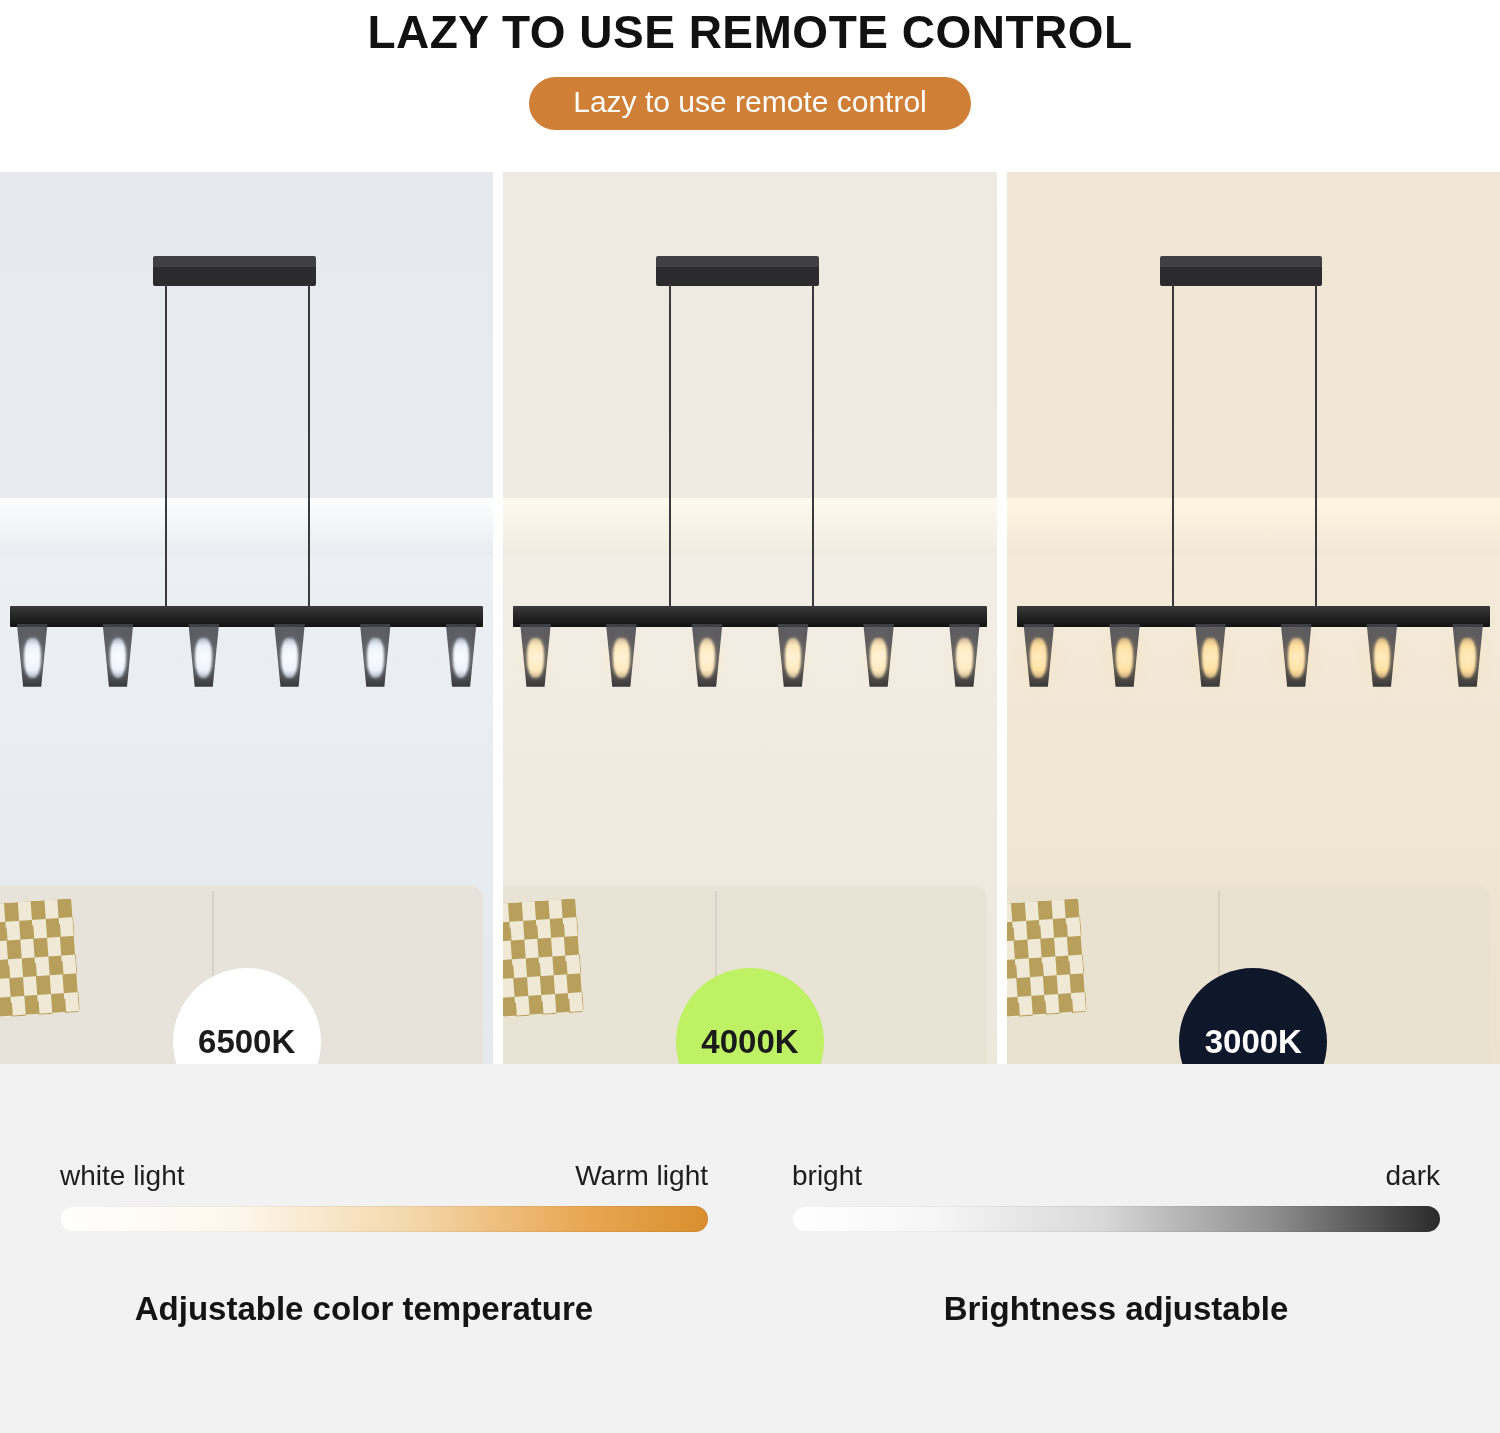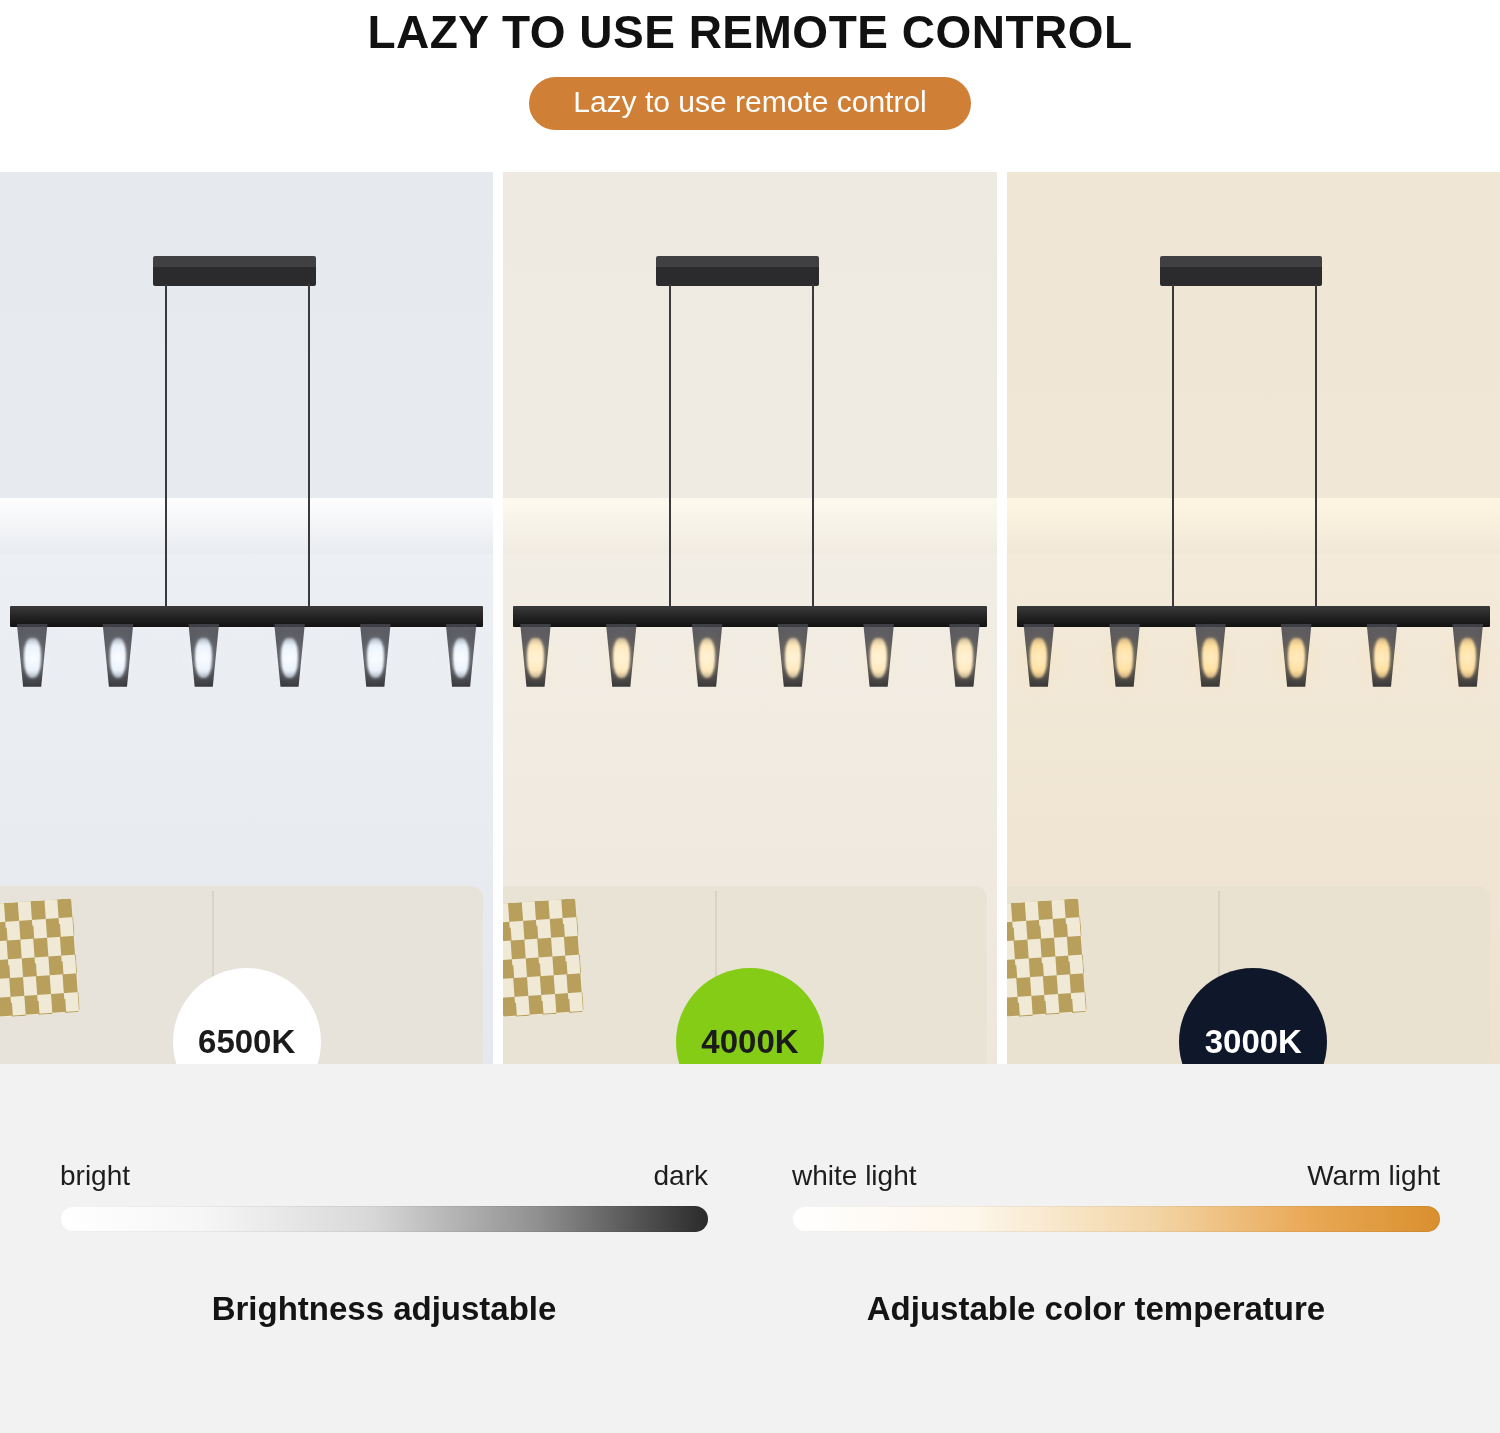--- a/index.html
+++ b/index.html
@@ -288,21 +288,21 @@
   .p1 .badge { background: #ffffff; }
 
   .p2 .wall { background: linear-gradient(to bottom, #efeae1 0%, #f2ede4 100%); }
   .p2 .cove { background: linear-gradient(to bottom, rgba(255,250,238,0.95), rgba(242,236,224,0.2)); }
   .p2 .wall-lower { background: linear-gradient(to bottom, #f3eee5 0%, #ece6db 100%); }
   .p2 .floor { background: #d8d1c4; }
   .p2 .sofa-back, .p2 .sofa-seat { background: #e9e3d6; }
   .p2 .sofa-base { background: #d8d1c3; }
   .p2 .bulb { background: radial-gradient(circle, #fff6e2 0%, #ffe9bd 60%, rgba(255,226,170,0.55) 100%); }
   .p2 .glowdot { background: radial-gradient(circle, rgba(255,235,190,0.95), rgba(255,225,170,0) 70%); }
-  .p2 .badge { background: #84cc16; }
+  .p2 .badge { background: #bef264; }
 
   .p3 .wall { background: linear-gradient(to bottom, #f0e6d6 0%, #f3e9d9 100%); }
   .p3 .cove { background: linear-gradient(to bottom, rgba(255,246,226,0.95), rgba(243,232,214,0.2)); }
   .p3 .wall-lower { background: linear-gradient(to bottom, #f4ead9 0%, #ece1cd 100%); }
   .p3 .floor { background: #d7cdb9; }
   .p3 .sofa-back, .p3 .sofa-seat { background: #eae2d0; }
   .p3 .sofa-base { background: #d9d0bb; }
   .p3 .bulb { background: radial-gradient(circle, #fff0cd 0%, #ffdf9e 60%, rgba(255,210,140,0.6) 100%); }
   .p3 .glowdot { background: radial-gradient(circle, rgba(255,225,165,0.95), rgba(255,205,130,0) 70%); }
   .p3 .badge { background: #0f172a; color: #fff; }
@@ -584,30 +584,30 @@
     <div class="badge">3000K</div>
   </div>
 
 </div>
 
 <div class="controls">
   <div class="ctl-row">
 
     <div class="ctl">
       <div class="ctl-labels">
+        <span>white light</span>
+        <span>Warm light</span>
+      </div>
+      <div class="slider temp"></div>
+      <div class="ctl-caption left">Adjustable color temperature</div>
+    </div>
+
+    <div class="ctl">
+      <div class="ctl-labels">
         <span>bright</span>
         <span>dark</span>
       </div>
       <div class="slider bright"></div>
       <div class="ctl-caption">Brightness adjustable</div>
     </div>
 
-    <div class="ctl">
-      <div class="ctl-labels">
-        <span>white light</span>
-        <span>Warm light</span>
-      </div>
-      <div class="slider temp"></div>
-      <div class="ctl-caption left">Adjustable color temperature</div>
-    </div>
-
   </div>
 </div>
 
 </body></html>

